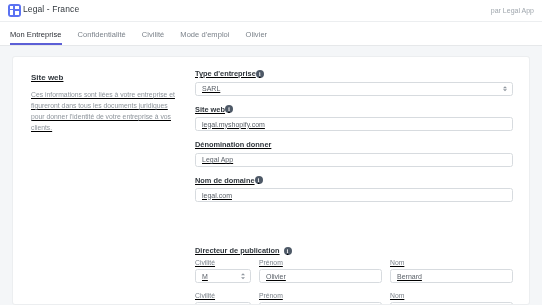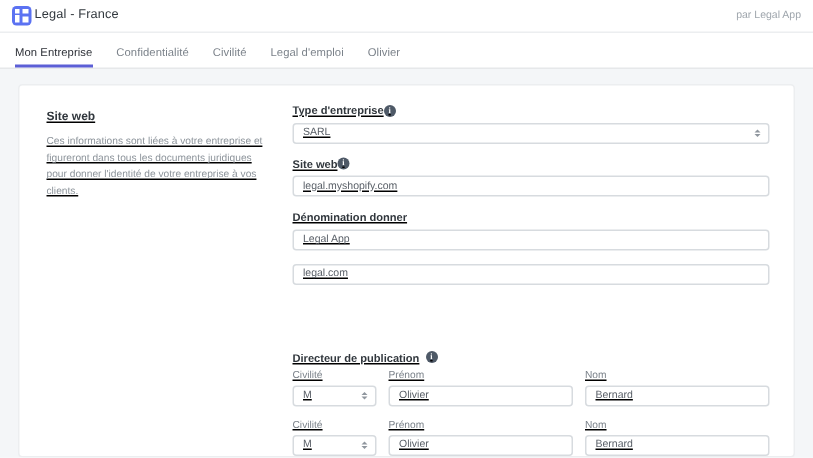--- a/index.html
+++ b/index.html
@@ -203,21 +203,21 @@
     </span>
     <span class="brand-title">Legal - France</span>
   </div>
   <span class="byline">par Legal App</span>
 </div>
 
 <div class="tabstrip">
   <div class="tab active">Mon Entreprise</div>
   <div class="tab">Confidentialité</div>
   <div class="tab">Civilité</div>
-  <div class="tab">Legal d'emploi</div>
+  <div class="tab">Mode d'emploi</div>
   <div class="tab">Olivier</div>
 </div>
 
 <div class="page">
   <div class="card">
 
     <div class="desc-col">
       <div class="desc-title">Site web</div>
       <div class="desc-text">Ces informations sont liées à votre entreprise et figureront dans tous les documents juridiques pour donner l'identité de votre entreprise à vos clients.</div>
     </div>
@@ -251,20 +251,24 @@
       <div class="field">
         <div class="field-label">
           <span>Dénomination donner</span>
         </div>
         <div class="control">
           <span>Legal App</span>
         </div>
       </div>
 
       <div class="field">
+        <div class="field-label">
+          <span>Nom de domaine</span>
+          <i class="info-icon">i</i>
+        </div>
         <div class="control">
           <span>legal.com</span>
         </div>
       </div>
 
       <div class="group">
         <div class="group-title">
           <span>Directeur de publication</span>
           <i class="info-icon">i</i>
         </div>

